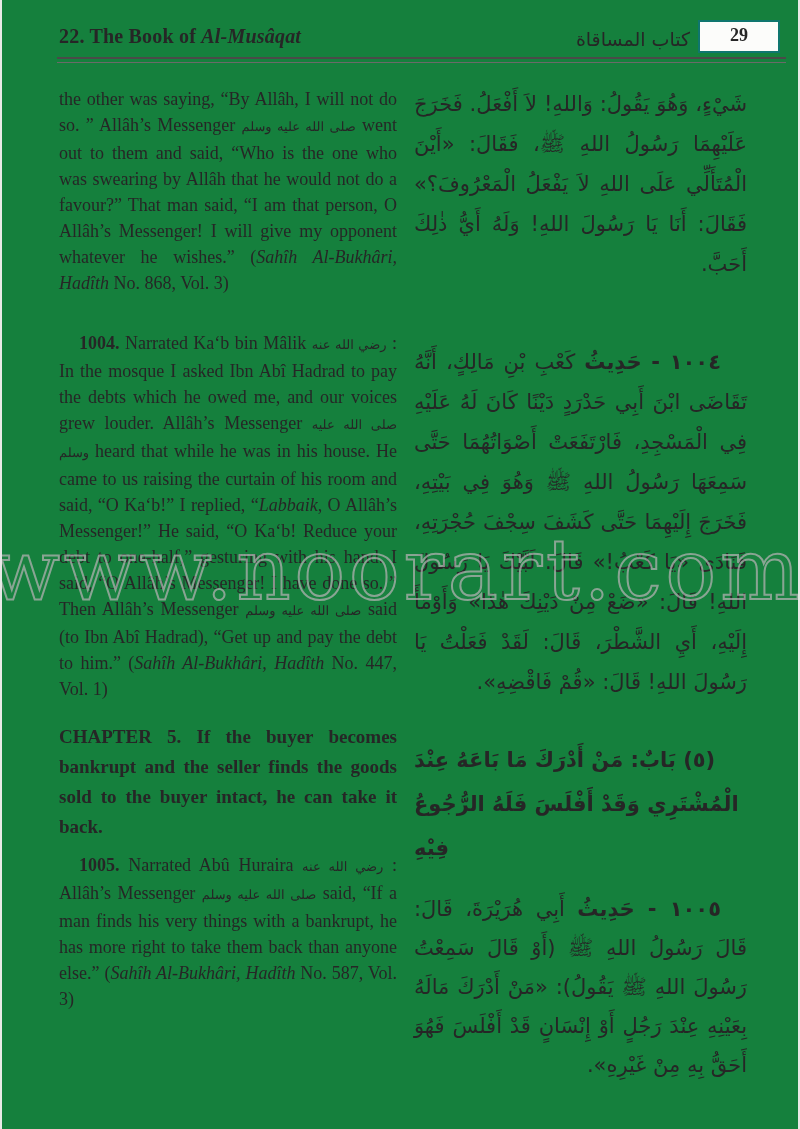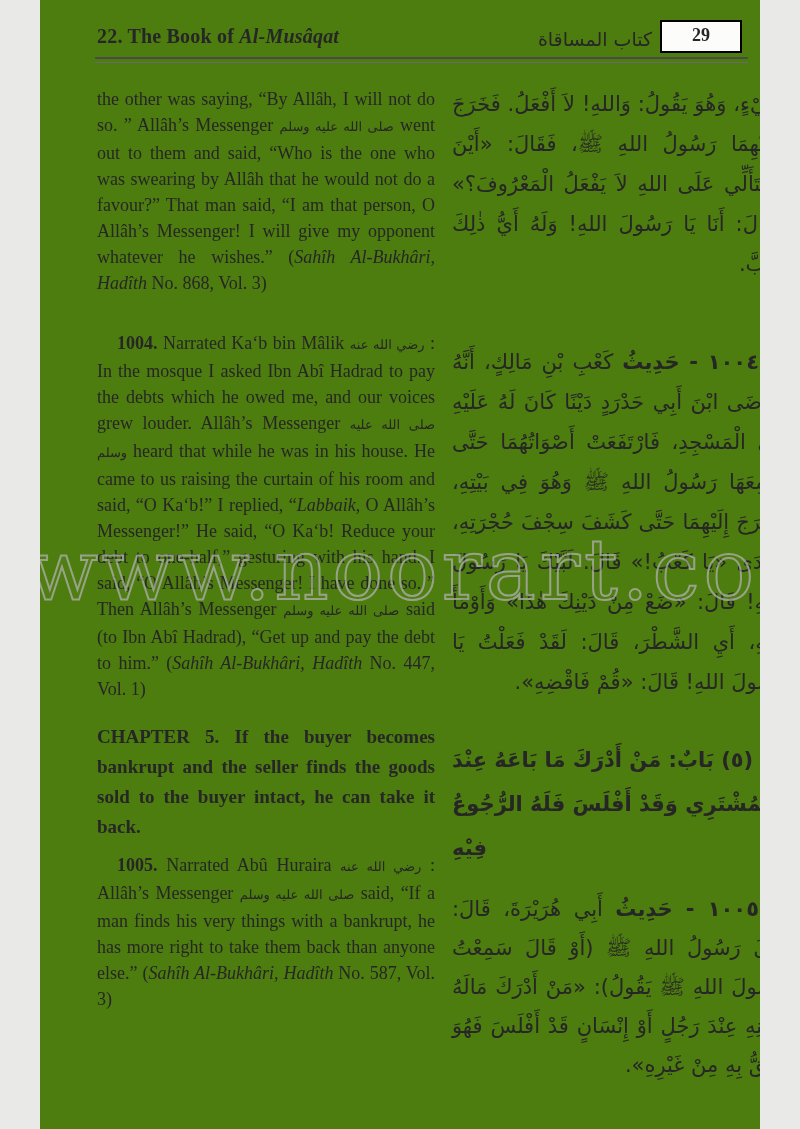--- a/index.html
+++ b/index.html
@@ -1,38 +1,38 @@
 <!DOCTYPE html>
 <html><head>
 <meta charset="utf-8">
 <style>
   html,body{margin:0;padding:0;background:#e9e9e7;}
   .page{
     position:relative;
-    width:720px;height:1129px;
+    width:796px;height:1129px;
     margin:0 auto;
-    background:#4d7c0f;
+    background:#15803d;
     overflow:hidden;
     color:#262626;
     font-family:"Liberation Serif", serif;
   }
   
   .header{
     position:absolute;top:20px;left:57px;right:18px;
     display:flex;align-items:flex-start;justify-content:space-between;
   }
   .title-en{font-size:20px;font-weight:bold;letter-spacing:.2px;white-space:nowrap;padding-top:5px;}
   .title-en .it{font-style:italic;}
   .header-right{display:flex;align-items:center;gap:8px;}
   .title-ar{
     font-family:"DejaVu Sans", sans-serif;
     font-size:19px;direction:rtl;padding-top:4px;white-space:nowrap;
   }
   .page-num-box{
-    border:2px solid #000000;
+    border:2px solid #0f766e;
     padding:3px 30px 5px 30px;
     font-size:18px;font-weight:bold;
     background:#fcfcfa;
   }
   .header-rule{
     position:absolute;top:57px;left:55px;right:12px;height:3px;
     border-top:2px solid #4a4a48;border-bottom:1px solid #6a6a68;
   }
   
   .col-en{

